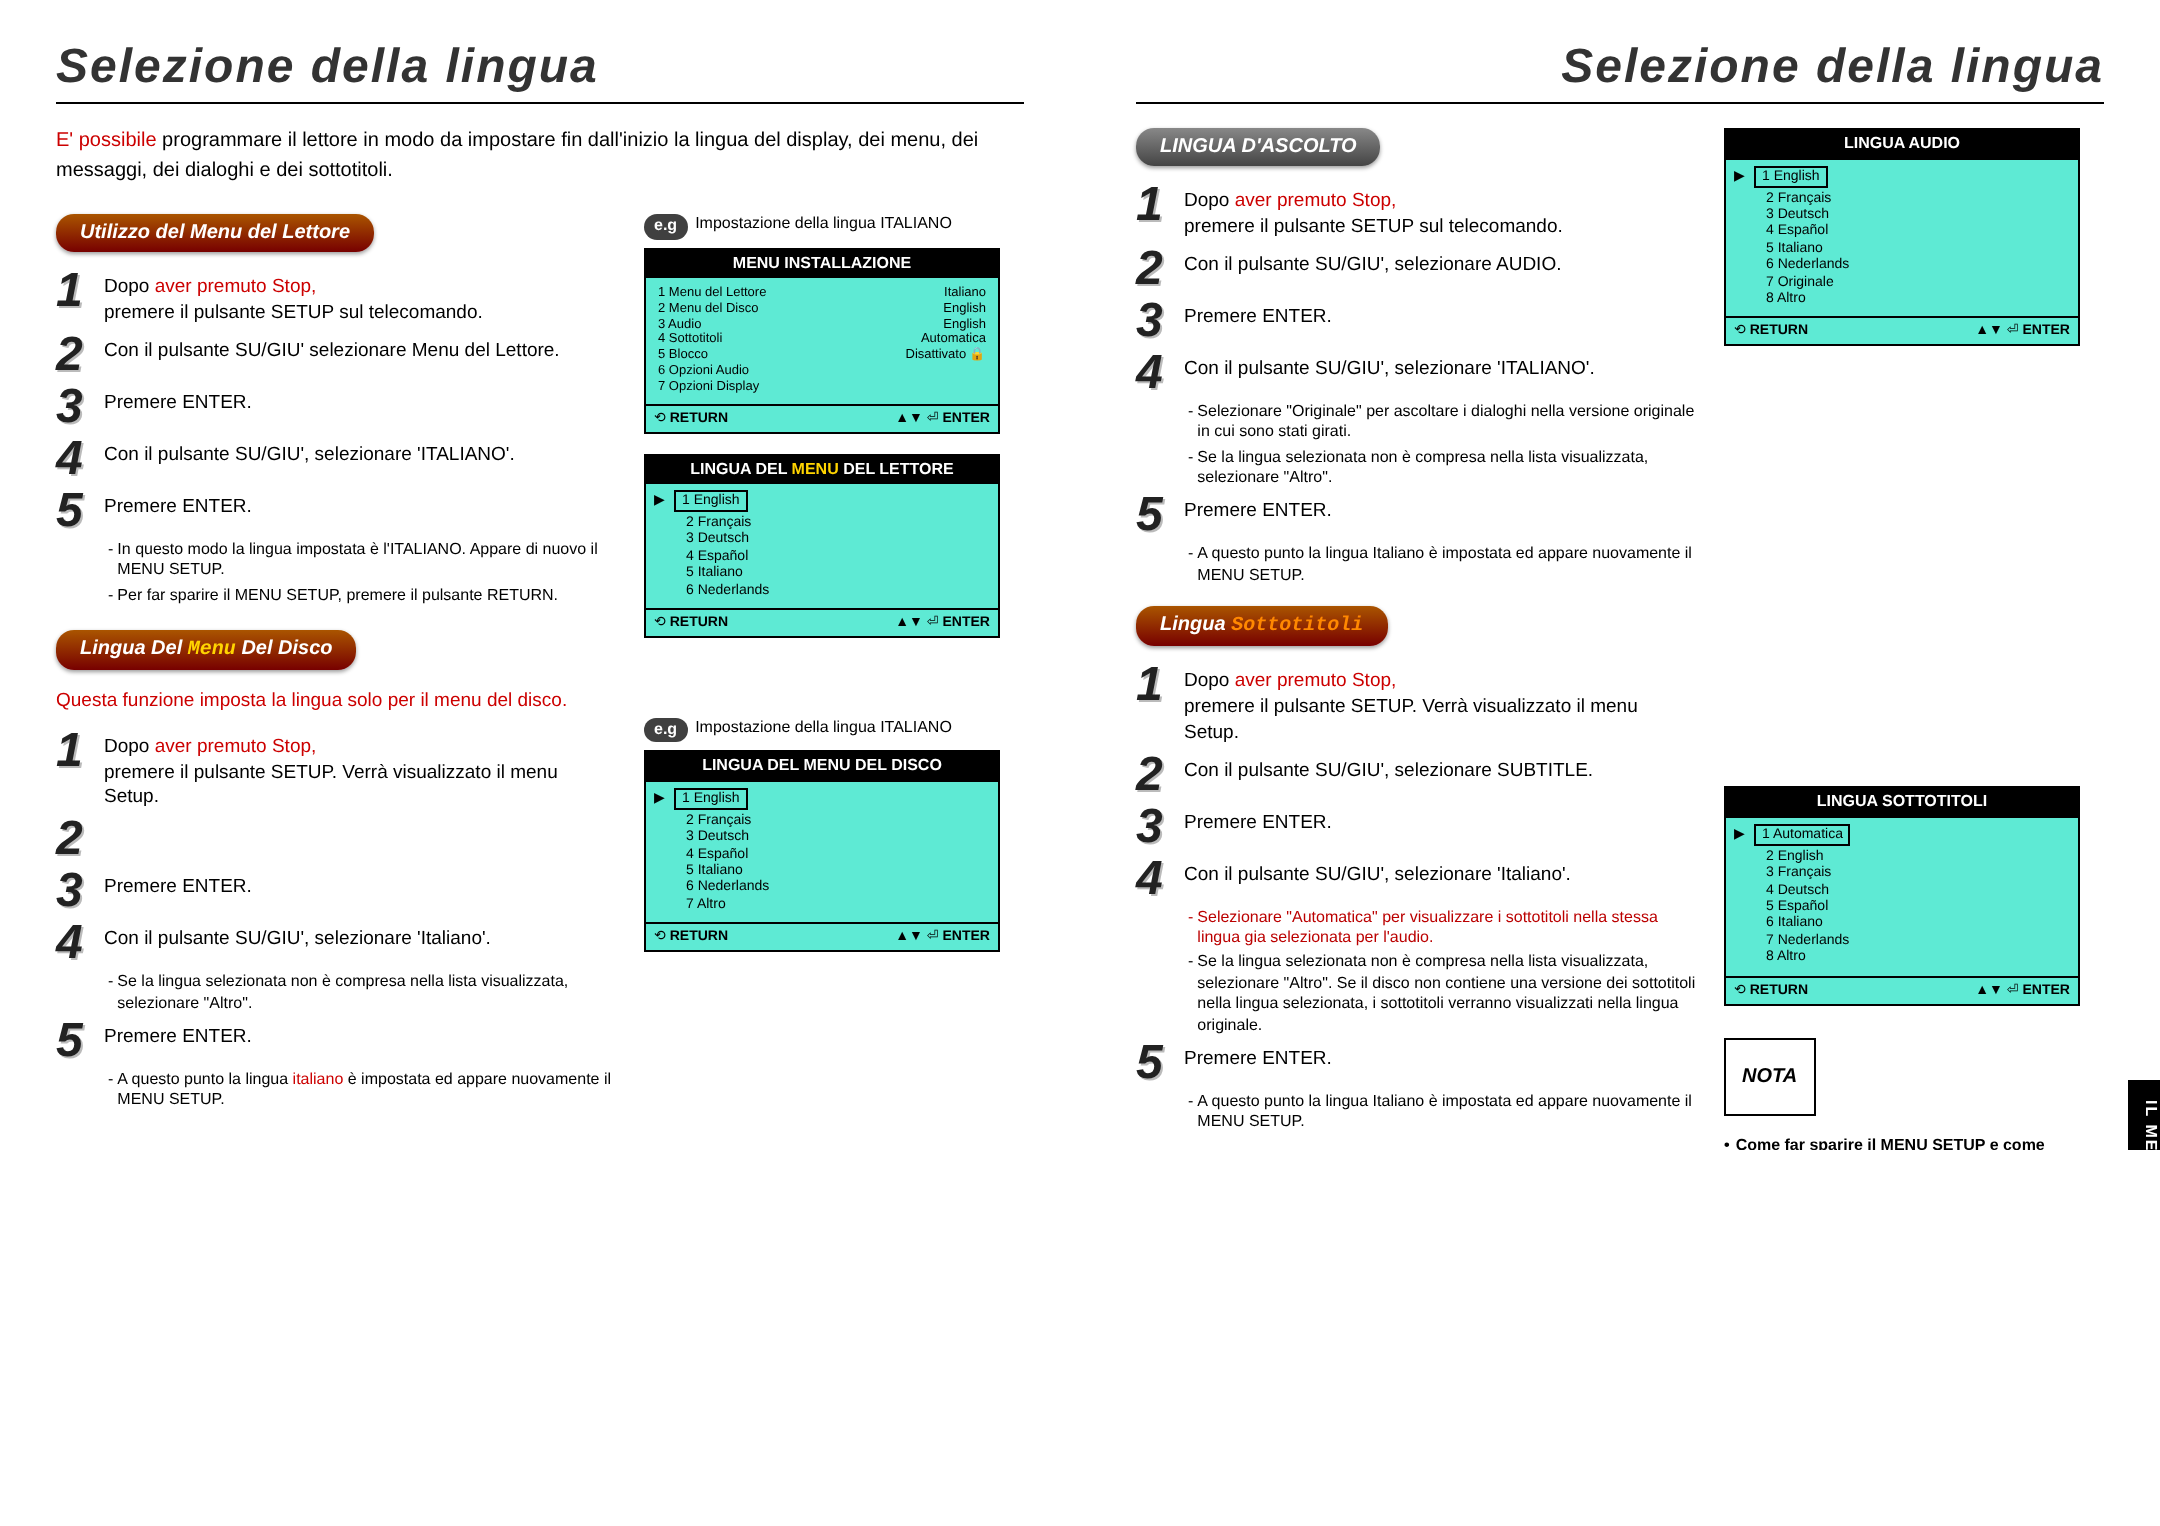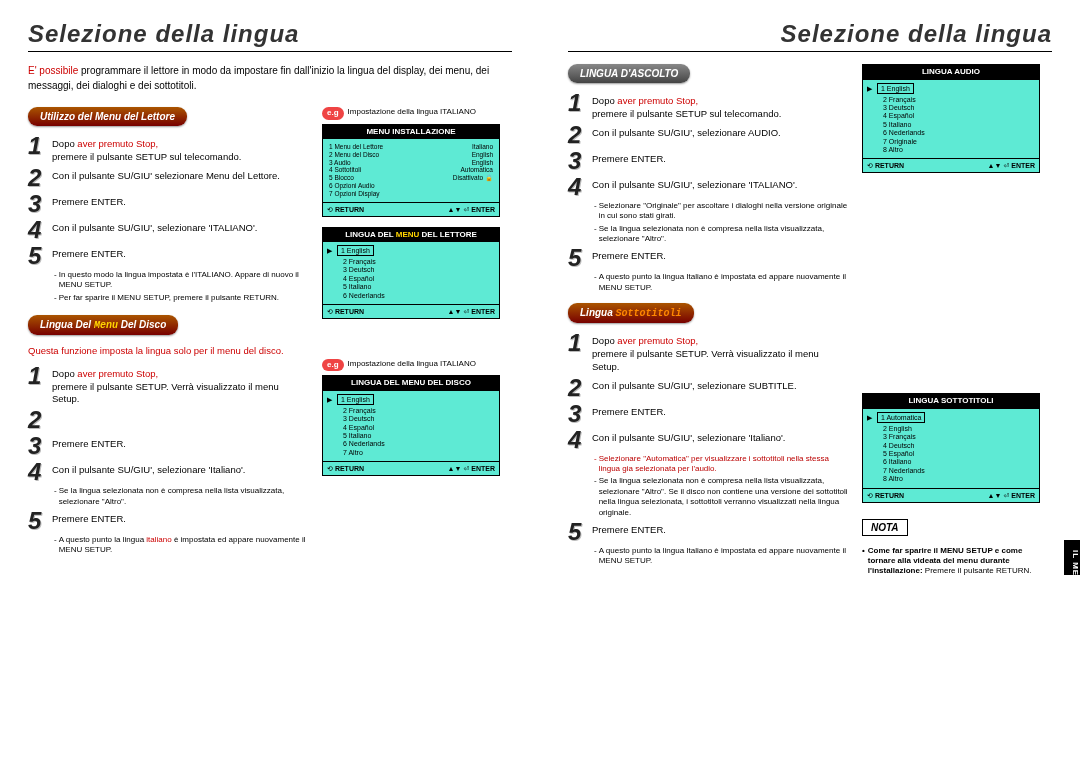--- a/index.html
+++ b/index.html
@@ -65,21 +65,21 @@
     line-height: 1;
   }
   .step-text { font-size: 9.5px; line-height: 1.35; padding-top: 4px; }
   .note { font-size: 8px; line-height: 1.3; margin: 2px 0 2px 26px; display:flex; }
   .note::before { content: "- "; margin-right: 2px; }
   .note.red-note { color:#b00; }
   .bullet { font-size: 8px; line-height: 1.3; margin:4px 0; display:flex; }
   .bullet::before { content:"• "; font-weight:bold; margin-right:3px; }
   .eg-pill {
     display:inline-block;
-    background:#ef4444;
+    background:#404040;
     color:#fff;
     border-radius:10px;
     font-size:8px;
     font-weight:bold;
     padding:1px 5px;
     margin-right:4px;
   }
   .eg-label { font-size:8px; line-height:1.3; display:flex; margin-bottom:4px; }
   .screen {
     width: 178px;
@@ -114,21 +114,21 @@
     border-top:1px solid #000;
     display:flex;
     justify-content:space-between;
     padding:2px 4px;
     font-size:7px;
   }
   .screen-foot span { display:flex; align-items:center; gap:2px; }
   .nota-box {
     border:1px solid #000;
     display:inline-block;
-    padding:1px 8px;
+    padding:12px 8px;
     font-style:italic;
     font-weight:bold;
     font-size:10px;
     margin:6px 0;
   }
   .pagenum-l { position:absolute; bottom:14px; left:28px; font-size:10px; }
   .pagenum-r { position:absolute; bottom:14px; right:13px; font-size:10px; }
   .side-tab {
     position:absolute;
     right:0;

